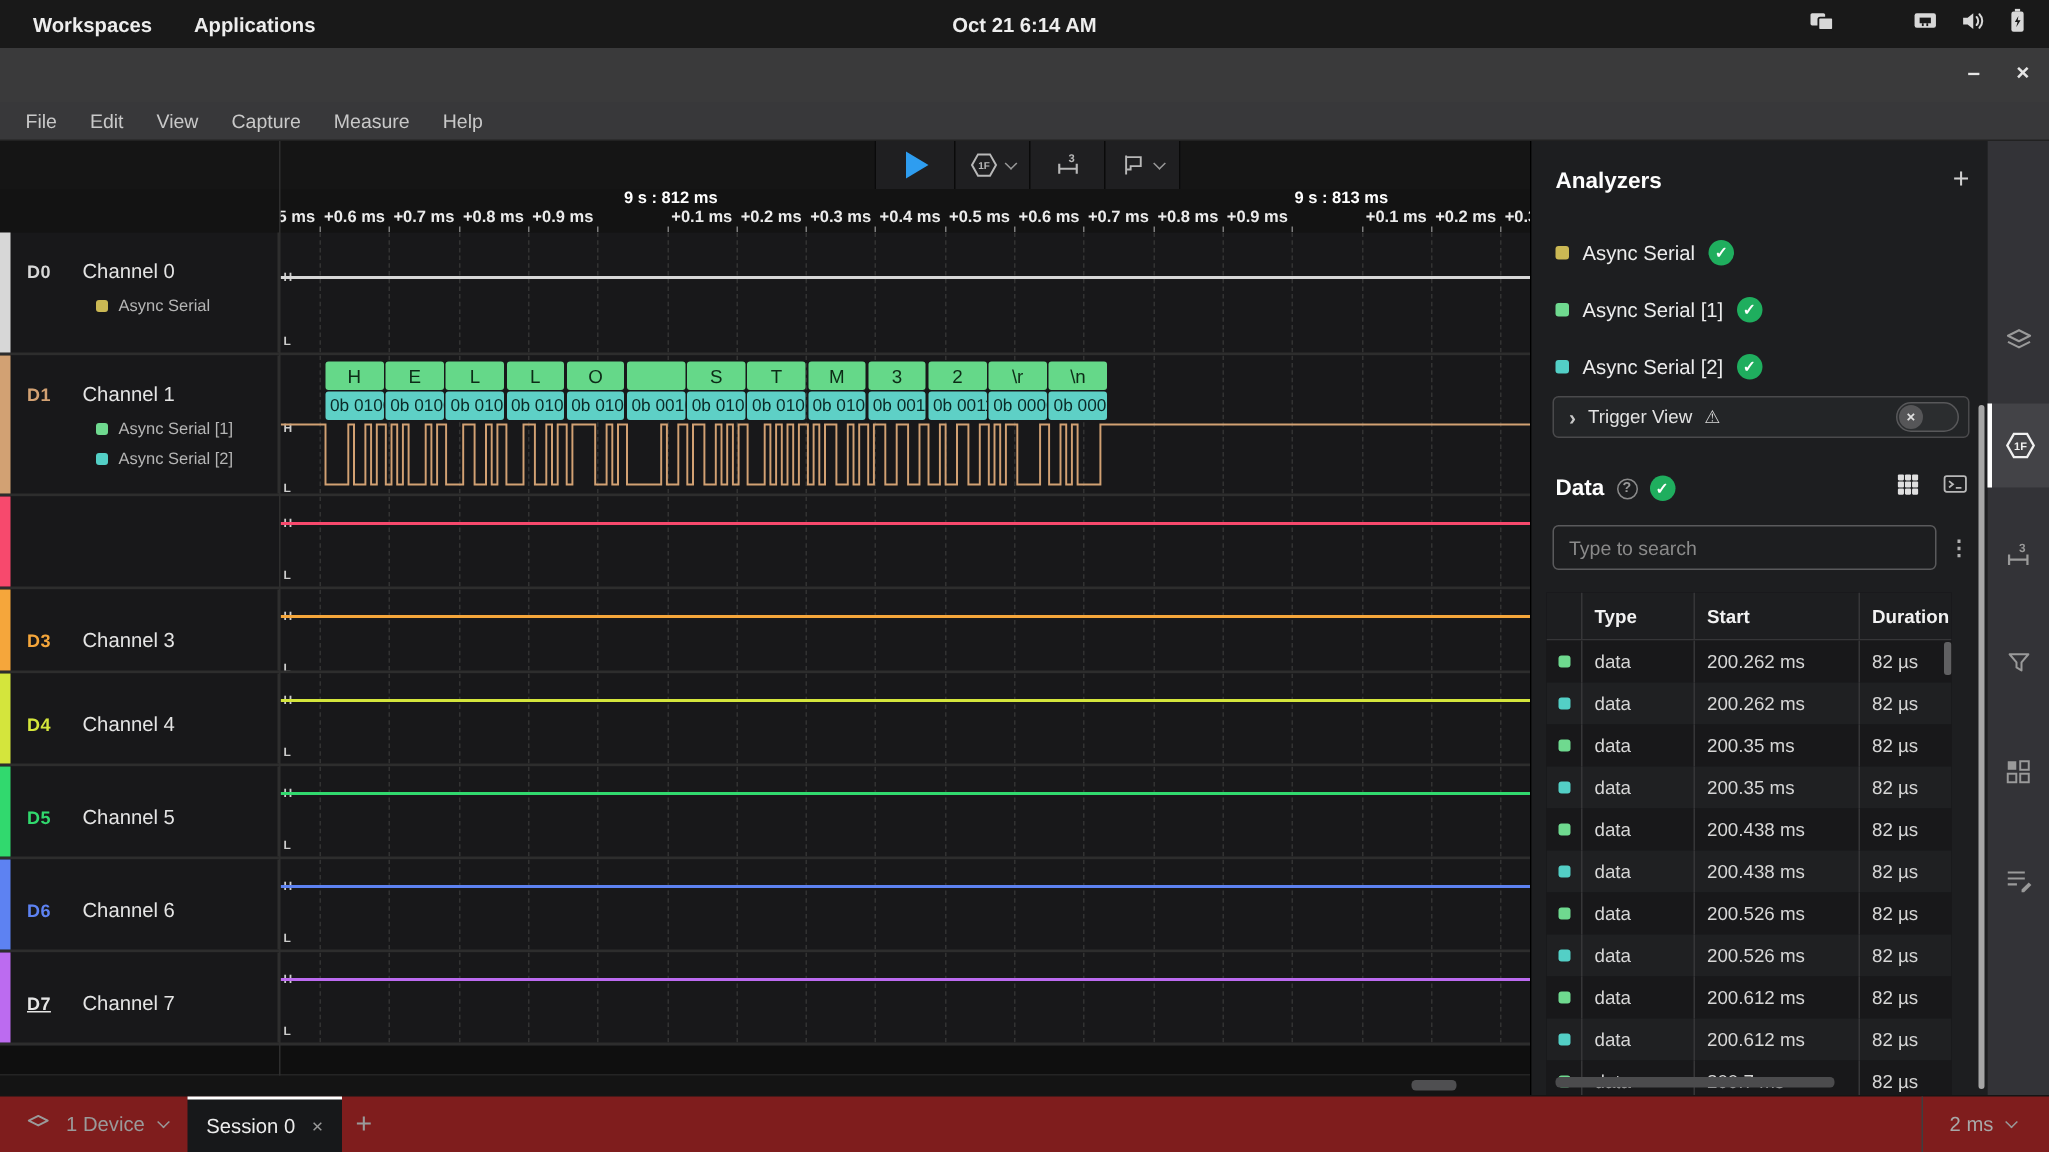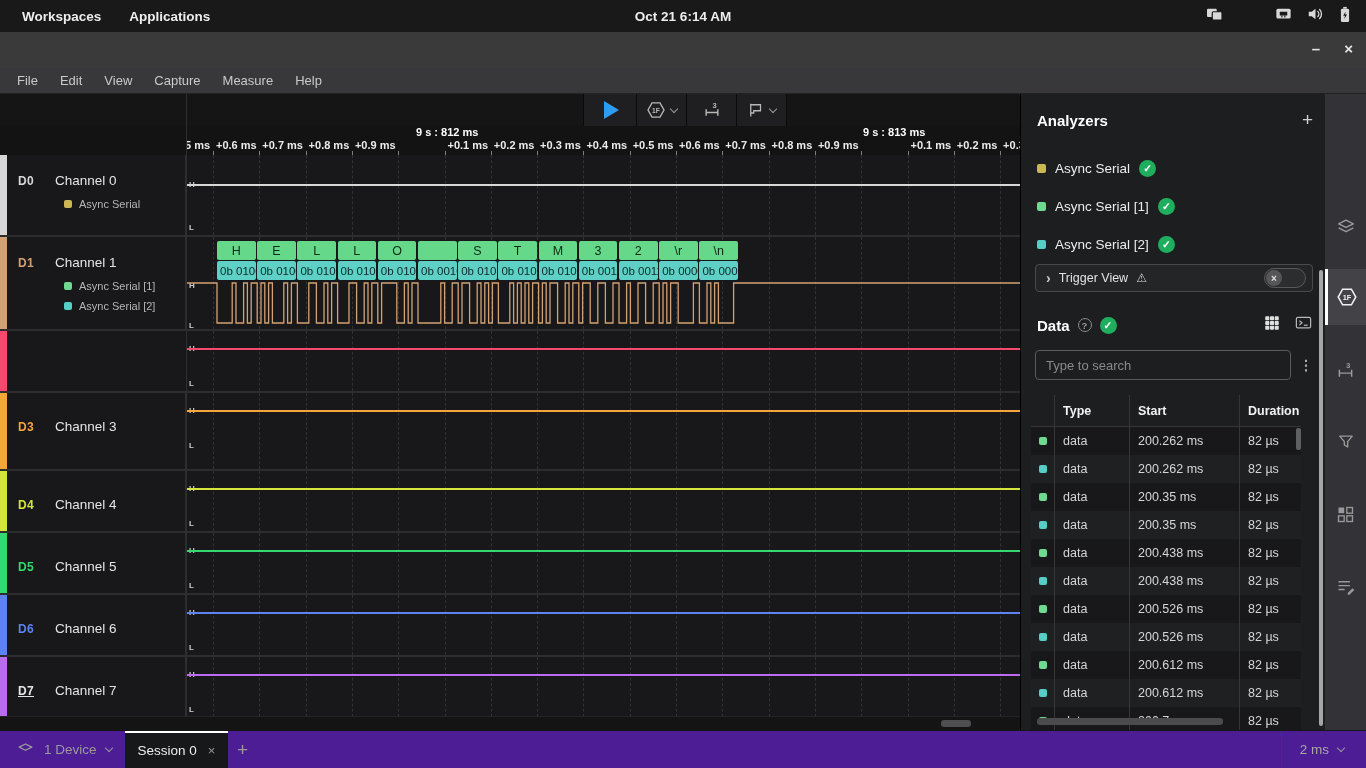--- a/index.html
+++ b/index.html
@@ -92,21 +92,21 @@
   .tbl-row.even{background:#1f2022;}
   .row-sq{width:8px;height:8px;border-radius:2px;}
   .tbl-vscroll{position:absolute;right:0;top:33px;width:5px;height:22px;background:#606062;border-radius:2px;}
   .tbl-hscroll{position:absolute;left:6px;bottom:5px;width:186px;height:7px;background:#4b4b4d;border-radius:3px;}
   .sb-vscroll{position:absolute;right:2px;top:176px;width:4px;height:456px;background:#a6a6a6;border-radius:2px;}
   
   .rail{position:absolute;left:1325px;top:0;width:41px;height:636px;background:#333337;}
   .rail-item{position:absolute;left:0;width:41px;height:56px;display:flex;align-items:center;justify-content:center;box-sizing:border-box;}
   .rail-item.active{background:#434347;border-left:3px solid #fff;}
   
-  .bottombar{position:absolute;top:730px;left:0;right:0;height:38px;background:#4c1d95;border-top:1px solid #151515;box-sizing:border-box;}
+  .bottombar{position:absolute;top:730px;left:0;right:0;height:38px;background:#7f1d1d;border-top:1px solid #151515;box-sizing:border-box;}
   .bb-device{position:absolute;left:16px;top:0;height:37px;display:flex;align-items:center;gap:9px;color:#9a9a9a;font-size:13.5px;}
   .bb-tab{position:absolute;left:125px;top:0;height:37px;width:103px;background:#17181a;border-top:2px solid #fff;
     display:flex;align-items:center;justify-content:center;gap:11px;color:#ececec;font-size:13.5px;box-sizing:border-box;}
   .bb-x{color:#9a9a9a;font-size:13px;}
   .bb-plus{position:absolute;left:237px;top:0;height:37px;display:flex;align-items:center;color:#9a9a9a;font-size:19px;}
   .bb-div{position:absolute;right:84px;top:0;bottom:0;width:1px;background:#3e3e40;}
   .bb-right{position:absolute;right:22px;top:0;height:37px;display:flex;align-items:center;gap:9px;color:#a8a8a8;font-size:13.5px;}
 </style>
 </head>
 <body>
@@ -358,21 +358,21 @@
               <div class="gridline" style="left: 627.9px;"></div>
               <div class="gridline" style="left: 674.2px;"></div>
               <div class="gridline" style="left: 720.5px;"></div>
               <div class="gridline" style="left: 766.8px;"></div>
               <div class="gridline" style="left: 813.1px;"></div>
               <span class="hl" style="top: 13px;">H</span>
               <span class="hl" style="top: 48px;">L</span>
               <div class="wave-line" style="top: 17px; background: rgb(247, 73, 109);"></div>
             </div>
           </div>
-          <div class="ch-row" style="height: 78px;">
+          <div class="ch-row" style="height: 56px;">
             <div class="ch-strip" style="background: rgb(245, 166, 59);"></div>
             <div class="ch-label-area">
               <span class="ch-id" style="color: rgb(245, 166, 59); top: 27px;">D3</span>
               <span class="ch-name" style="top: 26px;">Channel 3</span>
             </div>
             <div class="ch-plot">
               <div class="gridline" style="left: 26px;"></div>
               <div class="gridline" style="left: 72.3px;"></div>
               <div class="gridline" style="left: 118.6px;"></div>
               <div class="gridline" style="left: 164.9px;"></div>

